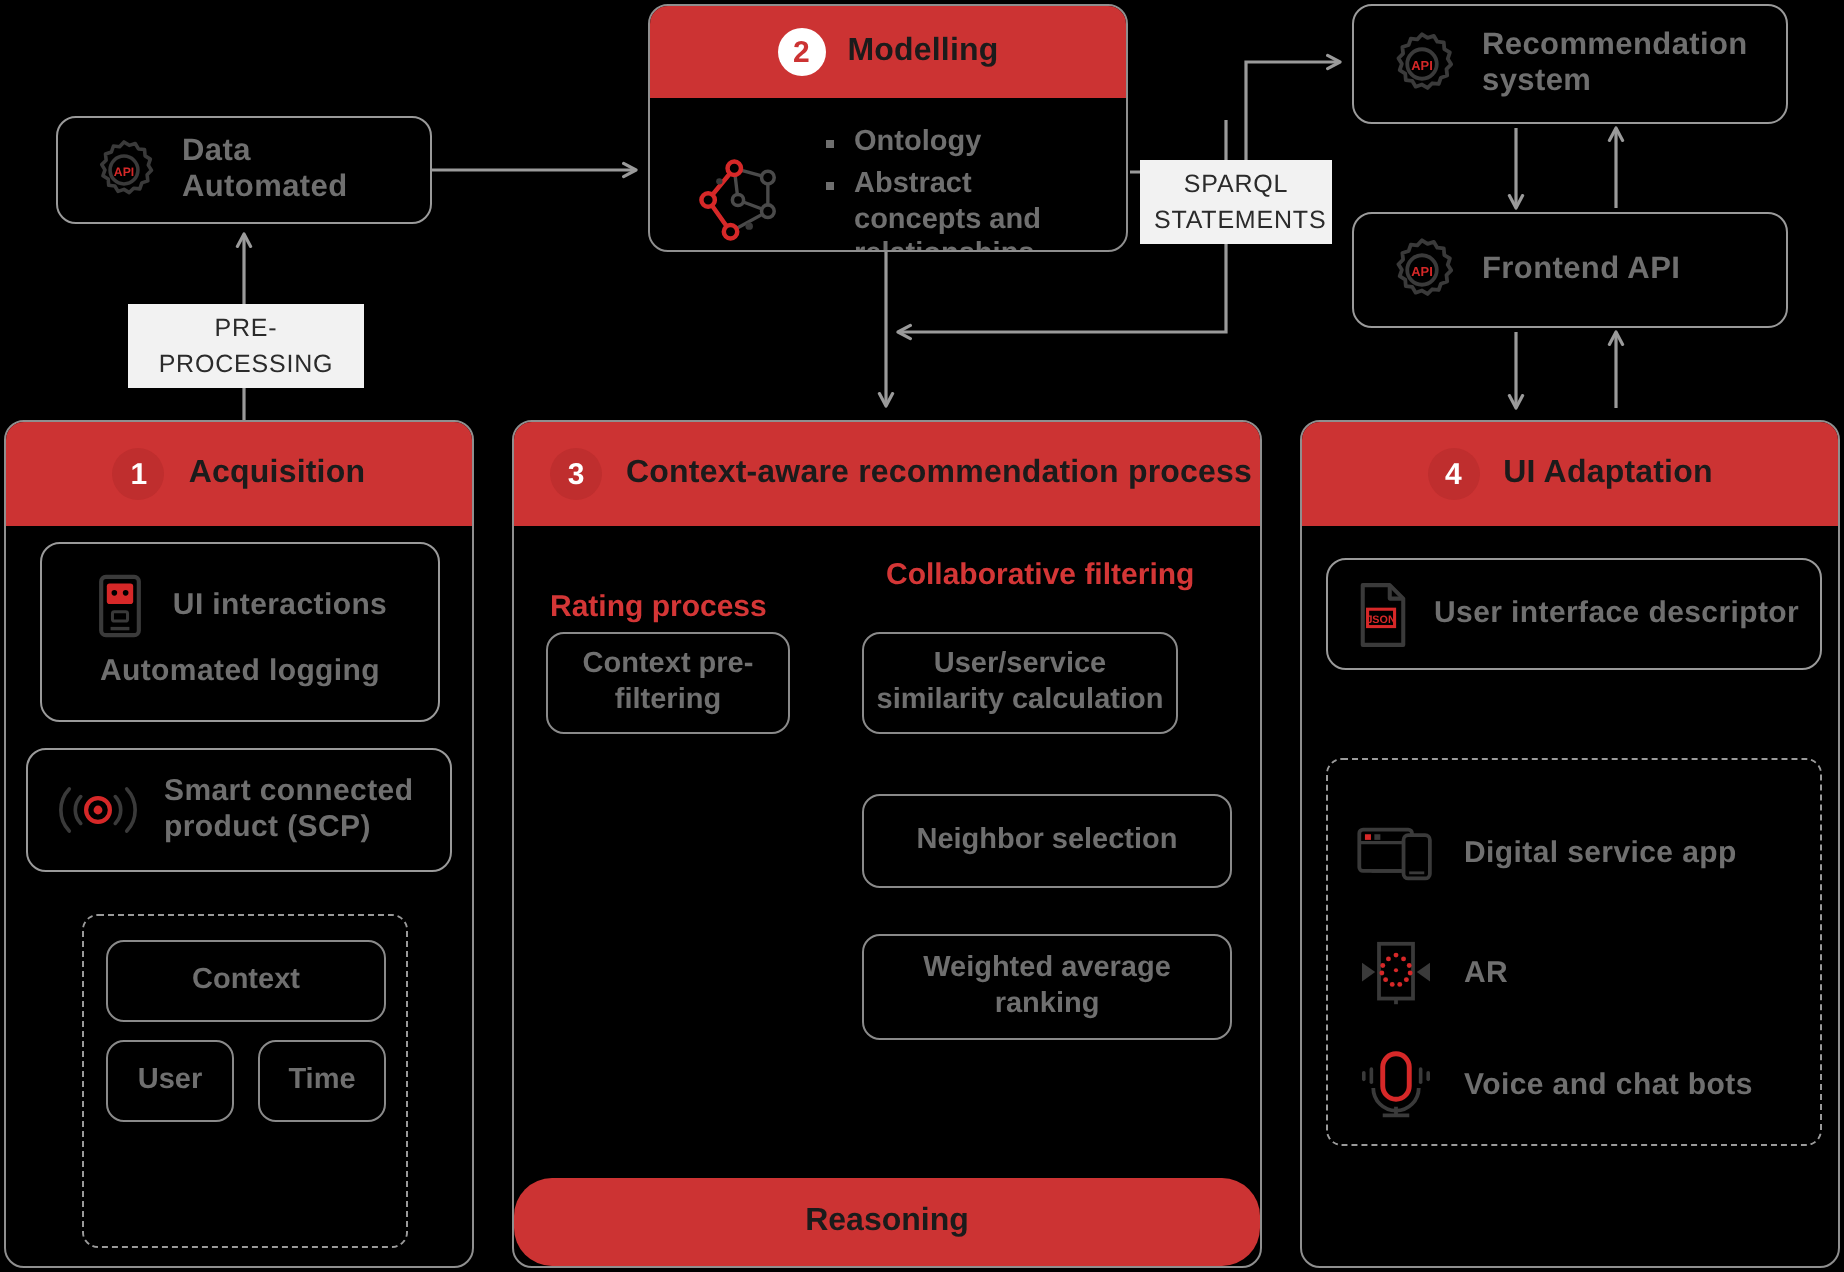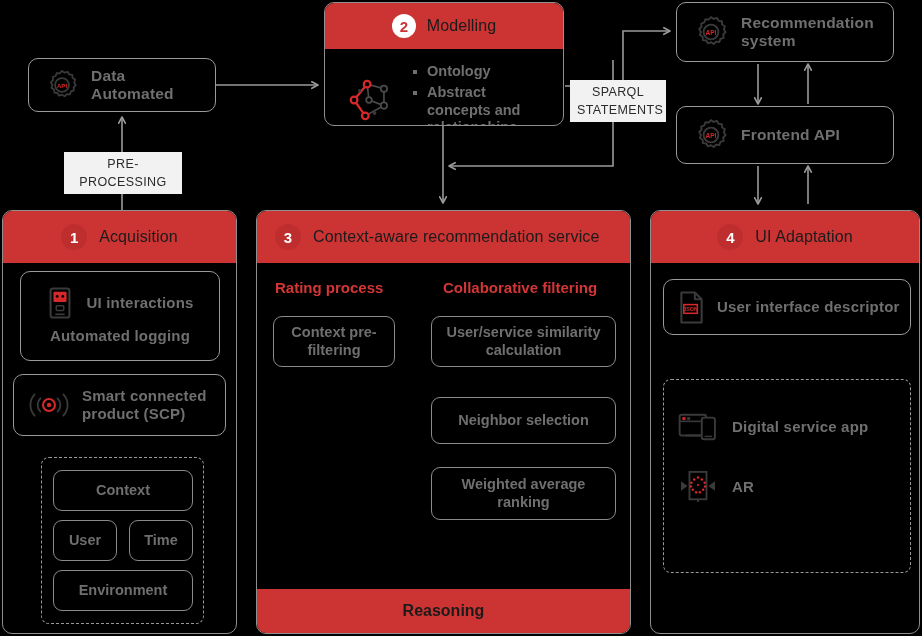--- a/index.html
+++ b/index.html
@@ -54,21 +54,21 @@
     background: #bf2e2e;
     color: #ffffff;
     font-size: 15px;
     font-weight: 700;
     display: flex; align-items: center; justify-content: center;
     flex: 0 0 auto;
   }
   .panel-title {
     color: #1b1b1b;
     font-size: 16px;
-    font-weight: 400;
+    font-weight: 700;
     letter-spacing: .1px;
   }
   .panel-footer {
     background: #cc3333;
     height: 44px;
     display: flex;
     align-items: center;
     justify-content: center;
     color: #1b1b1b;
     font-size: 16px;
@@ -322,40 +322,39 @@
           <circle cx="24" cy="15" r="2.3" fill="#d62828"></circle>
         </svg>
       </span>
       <span class="card-label">Smart connected product (SCP)</span>
     </div>
 
     <div class="abs dashed" style="left:38px;top:246px;width:163px;height:167px;">
       <div class="abs flowbox" style="left:11px;top:62px;width:64px;height:41px;">User</div>
       <div class="abs flowbox" style="left:11px;top:12px;width:140px;height:41px;">Context</div>
       <div class="abs flowbox" style="left:87px;top:62px;width:64px;height:41px;">Time</div>
-      <div class="abs flowbox" style="left:11px;top:112px;width:140px;height:41px;">Environment</div>
     </div>
   </div>
 
   <div class="abs panel" style="left:256px;top:210px;width:375px;height:424px;">
     <div class="panel-header" style="justify-content:flex-start;padding-left:18px;">
       <span class="panel-badge">3</span>
-      <span class="panel-title">Context-aware recommendation service</span>
-    </div>
-
-    <div class="abs col-title" style="left:18px;top:68px;">Rating process</div>
+      <span class="panel-title">Context-aware recommendation process</span>
+    </div>
+
+    <div class="abs col-title" style="left:18px;top:84px;">Rating process</div>
     <div class="abs col-title" style="left:186px;top:68px;">Collaborative filtering</div>
 
     <div class="abs flowbox" style="left:16px;top:105px;width:122px;height:51px;">Context pre-filtering</div>
 
-    <div class="abs flowbox" style="left:174px;top:105px;width:185px;height:51px;">User/service similarity calculation</div>
+    <div class="abs flowbox" style="left:174px;top:105px;width:158px;height:51px;">User/service similarity calculation</div>
     <div class="abs flowbox" style="left:174px;top:186px;width:185px;height:47px;">Neighbor selection</div>
     <div class="abs flowbox" style="left:174px;top:256px;width:185px;height:53px;">Weighted average ranking</div>
 
-    <div class="abs panel-footer" style="left:0;bottom:0;width:100%;">Reasoning</div>
+    <div class="abs panel-footer" style="left:0;bottom:0;width:100%;border-radius:19px;">Reasoning</div>
   </div>
 
   <div class="abs panel" style="left:650px;top:210px;width:270px;height:424px;">
     <div class="panel-header">
       <span class="panel-badge">4</span>
       <span class="panel-title">UI Adaptation</span>
     </div>
 
     <div class="abs card" style="left:12px;top:68px;width:248px;height:56px;gap:12px;padding-left:14px;">
       <span style="flex:0 0 auto;">
@@ -405,16 +404,33 @@
               <circle cx="13.5" cy="17.5" r="1.3"></circle>
                 <circle cx="14" cy="13.5" r="1.3"></circle>
               <circle cx="17" cy="10" r="1.3"></circle>
                 <circle cx="21" cy="16" r="1.1"></circle>
             </g>
           </svg>
         </span>
         <span class="card-label">AR</span>
       </div>
 
+      <div class="abs" style="left:14px;top:138px;width:224px;height:50px;display:flex;align-items:center;gap:14px;">
+        <span style="flex:0 0 auto;">
+          <svg width="40" height="36" viewBox="0 0 42 38">
+            <rect x="14" y="2" width="14" height="24" rx="7" fill="none" stroke="#d62828" stroke-width="2.6"></rect>
+            <path d="M9 18 a12 12 0 0 0 24 0" fill="none" stroke="#3a3a3a" stroke-width="2" transform="translate(0,2)"></path>
+            <line x1="21" y1="30" x2="21" y2="34" stroke="#3a3a3a" stroke-width="2"></line>
+            <line x1="14" y1="34.5" x2="28" y2="34.5" stroke="#3a3a3a" stroke-width="2"></line>
+            <g stroke="#3a3a3a" stroke-width="1.9" stroke-linecap="round">
+              <line x1="8" y1="10" x2="8" y2="17"></line>
+                <line x1="4" y1="12" x2="4" y2="15.5"></line>
+              <line x1="34" y1="10" x2="34" y2="17"></line>
+                <line x1="38" y1="12" x2="38" y2="15.5"></line>
+            </g>
+          </svg>
+        </span>
+        <span class="card-label">Voice and chat bots</span>
+      </div>
     </div>
   </div>
 
 </div>
 
 </body></html>

